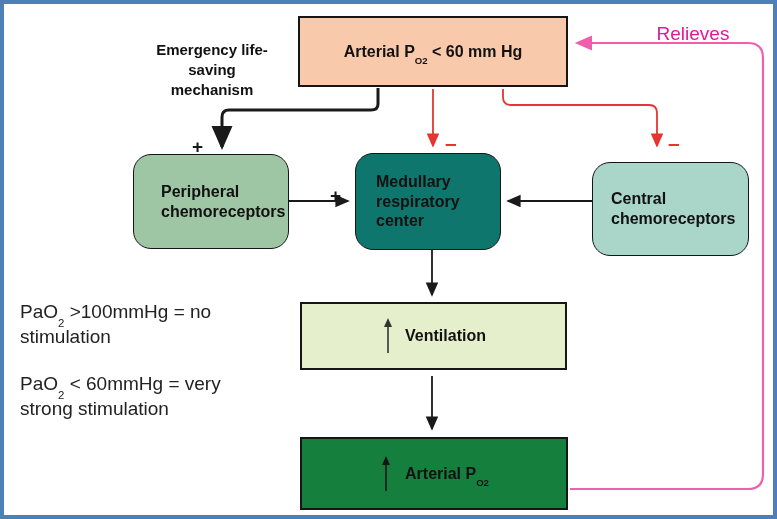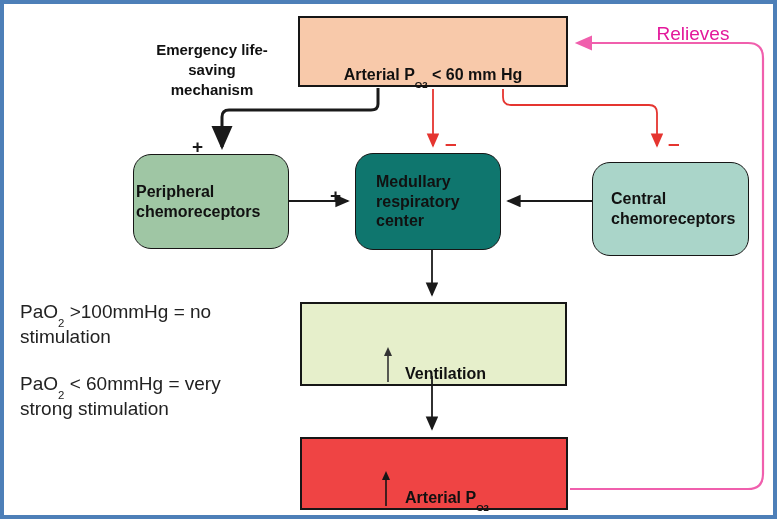--- a/index.html
+++ b/index.html
@@ -11,21 +11,21 @@
     box-sizing:border-box;
     font-family:"Liberation Sans","DejaVu Sans",sans-serif;
     overflow:hidden;
     margin:0 auto;
   }
   .wires{position:absolute;left:0;top:0;width:769px;height:511px;pointer-events:none;z-index:4;}
   .box{position:absolute;box-sizing:border-box;z-index:2;display:flex;align-items:center;color:#111;}
   .box .lbl{font-weight:bold;font-size:16px;line-height:1.22;}
   .rect{border:2px solid #161616;}
   .round{border:1.6px solid #161616;border-radius:18px;}
-  .centered{justify-content:center;text-align:center;align-items:flex-end;}
+  .centered{justify-content:center;text-align:center;}
   sub.s{font-size:0.6em;position:relative;bottom:-0.35em;line-height:0;}
   .floating{position:absolute;z-index:6;color:#111;}
   .sign{position:absolute;z-index:7;font-size:19px;font-weight:bold;line-height:1;}
   .uparrow{flex:0 0 auto;}
   .notes{position:absolute;left:16px;top:295px;width:224px;font-size:19px;line-height:1.32;color:#222;z-index:6;}
   .notes p{margin:0 0 22px 0;}
 </style>
 </head>
 <body>
 
@@ -58,41 +58,41 @@
 
     <path d="M499,85 L499,93 Q499,101 507,101 L645,101 Q653,101 653,109 L653,142" fill="none" stroke-width="1.8" marker-end="url(#ah-red)" stroke="#e53530"></path>
 
     <path d="M566,485 L744,485 Q759,485 759,470 L759,54 Q759,39 744,39 L573,39" fill="none" stroke-width="2.2" marker-end="url(#ah-pink)" stroke="#f05fad"></path>
   </svg>
 
   <div class="box rect centered" style="left: 294px; top: 12px; width: 270px; height: 71px; background-color: rgb(248, 201, 170);">
     <span class="lbl"><span>Arterial P</span><sub class="s">O2</sub><span> &lt; 60 mm Hg</span></span>
   </div>
 
-  <div class="box round" style="left: 129px; top: 150px; width: 156px; height: 95px; padding-left: 2px; background-color: rgb(159, 198, 164);">
+  <div class="box round" style="left: 129px; top: 150px; width: 156px; height: 95px; padding-left: 27px; background-color: rgb(159, 198, 164);">
     <span class="lbl">Peripheral chemoreceptors</span>
   </div>
 
   <div class="box round" style="left: 351px; top: 149px; width: 146px; height: 97px; padding-left: 20px; background-color: #0f766e;">
     <span class="lbl">Medullary respiratory center</span>
   </div>
 
   <div class="box round" style="left: 588px; top: 158px; width: 157px; height: 94px; padding-left: 18px; background-color: rgb(170, 213, 201);">
     <span class="lbl">Central chemoreceptors</span>
   </div>
 
-  <div class="box rect centered" style="left: 296px; top: 298px; width: 267px; height: 84px; background-color: rgb(230, 239, 203);">
+  <div class="box rect centered" style="left: 296px; top: 298px; width: 267px; height: 68px; background-color: rgb(230, 239, 203);">
     <svg class="uparrow" width="14" height="38" viewBox="0 0 14 38">
       <line x1="7" y1="36" x2="7" y2="7" stroke="#333" stroke-width="1.6"></line>
       <path d="M7,1 L11,10 L3,10 Z" fill="#333"></path>
     </svg>
     <span class="lbl" style="margin-left:10px;">Ventilation</span>
   </div>
 
-  <div class="box rect centered" style="left: 296px; top: 433px; width: 268px; height: 73px; background-color: #ef4444;">
+  <div class="box rect centered" style="left: 296px; top: 433px; width: 268px; height: 73px; background-color: #15803d;">
     <svg class="uparrow" width="14" height="38" viewBox="0 0 14 38">
       <line x1="7" y1="36" x2="7" y2="7" stroke="#161616" stroke-width="1.6"></line>
       <path d="M7,1 L11,10 L3,10 Z" fill="#161616"></path>
     </svg>
     <span class="lbl" style="margin-left:12px;"><span>Arterial P</span><sub class="s">O2</sub></span>
   </div>
 
   <div class="floating" style="left:152px;top:36px;width:112px;text-align:center;font-weight:bold;font-size:15px;line-height:1.33;">Emergency life-saving mechanism</div>
 
   <div class="floating" style="left: 628px; top: 19px; width: 122px; text-align: center; font-size: 19px; color: rgb(227, 24, 155);">Relieves</div>

